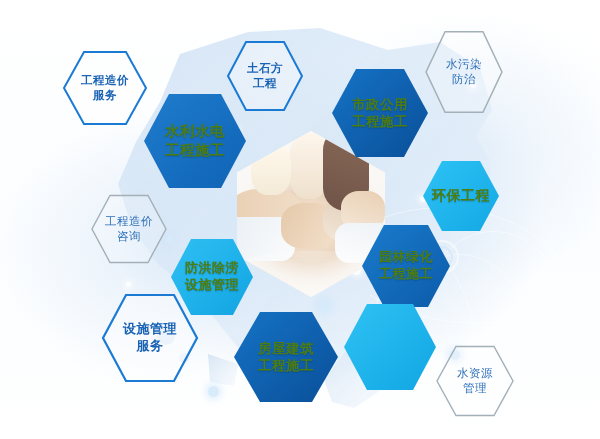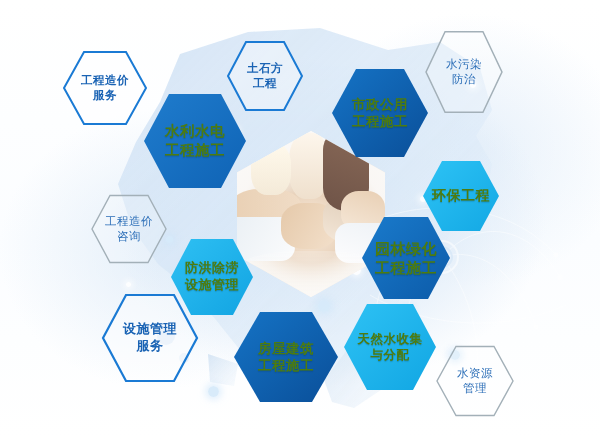--- a/index.html
+++ b/index.html
@@ -227,21 +227,21 @@
           <stop offset="0%" stop-color="#2dc3f5"></stop>
               <stop offset="100%" stop-color="#13a8e4"></stop>
         </linearGradient>
           </defs>
         <polygon points="20,1 58,1 77,36 58,71 20,71 1,36" fill="url(#gEnv)"></polygon>
       </svg>
     </span>
     <span class="lbl">环保工程</span>
   </div>
 
-  <div class="hex solid" style="left:361px;top:216px;width:90px;height:84px;font-size:15px;">
+  <div class="hex solid" style="left:361px;top:224px;width:90px;height:84px;font-size:13px;">
     <span class="shape">
       <svg viewBox="0 0 90 84" preserveAspectRatio="none">
         <defs>
             <linearGradient id="gLand" x1="0" y1="0" x2="1" y2="1">
           <stop offset="0%" stop-color="#1a7bcc"></stop>
               <stop offset="100%" stop-color="#0c5ba9"></stop>
         </linearGradient>
           </defs>
         <polygon points="23,1 67,1 89,42 67,83 23,83 1,42" fill="url(#gLand)"></polygon>
       </svg>
@@ -255,22 +255,20 @@
       <svg viewBox="0 0 94 88" preserveAspectRatio="none">
         <defs>
             <linearGradient id="gNat" x1="0" y1="0" x2="1" y2="1">
           <stop offset="0%" stop-color="#2ec2f4"></stop>
               <stop offset="100%" stop-color="#11a6e3"></stop>
         </linearGradient>
           </defs>
         <polygon points="24,1 70,1 93,44 70,87 24,87 1,44" fill="url(#gNat)"></polygon>
       </svg>
     </span>
-    <span class="lbl">天然水收集
-与分配</span>
   </div>
 
   <div class="hex outline-grey" style="left:435px;top:345px;width:80px;height:72px;font-size:11.5px;">
     <span class="shape">
       <svg viewBox="0 0 80 72" preserveAspectRatio="none">
         <polygon points="21,1.5 59,1.5 78,36 59,70.5 21,70.5 2,36" fill="rgba(255,255,255,.25)" stroke="#a3b0b8" stroke-width="1.4"></polygon>
       </svg>
     </span>
     <span class="lbl">水资源
 管理</span>

